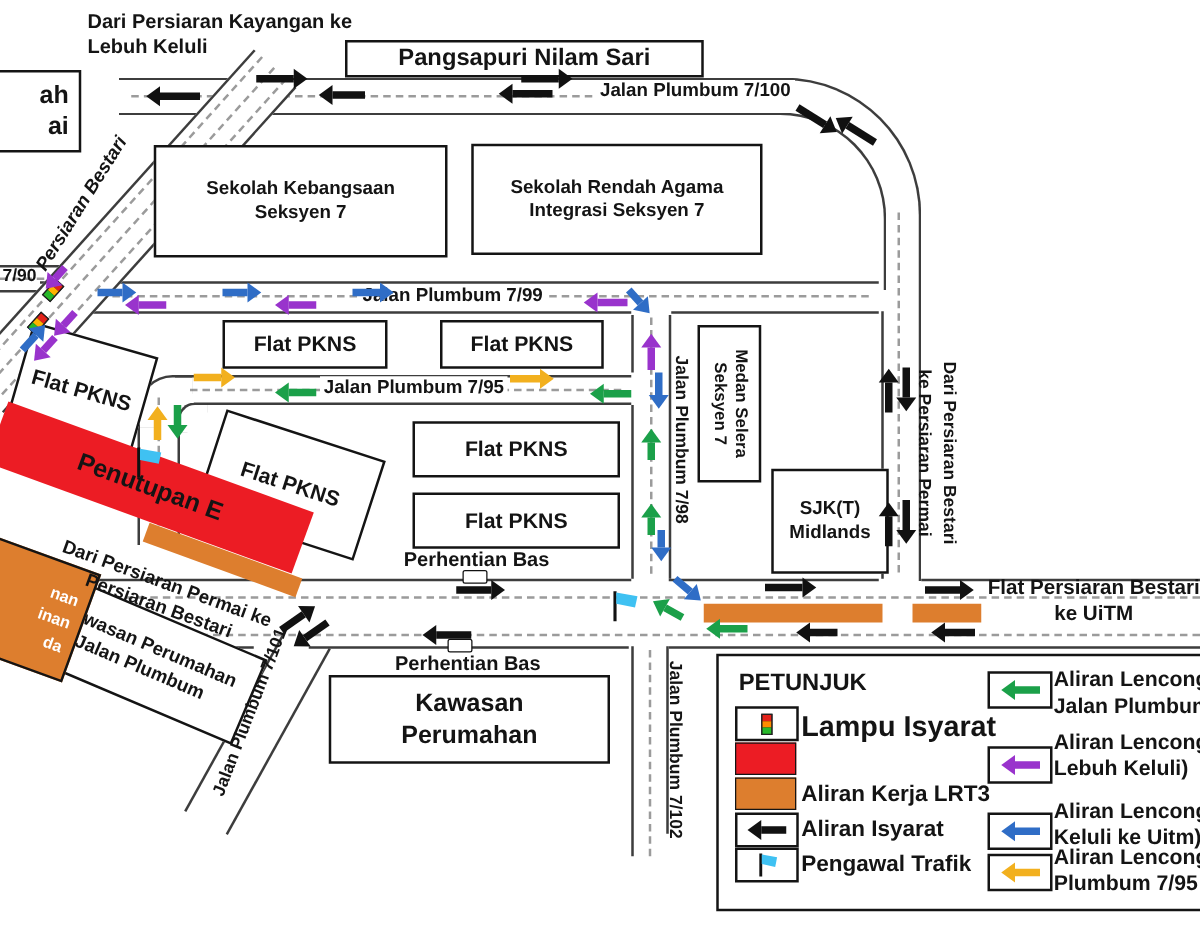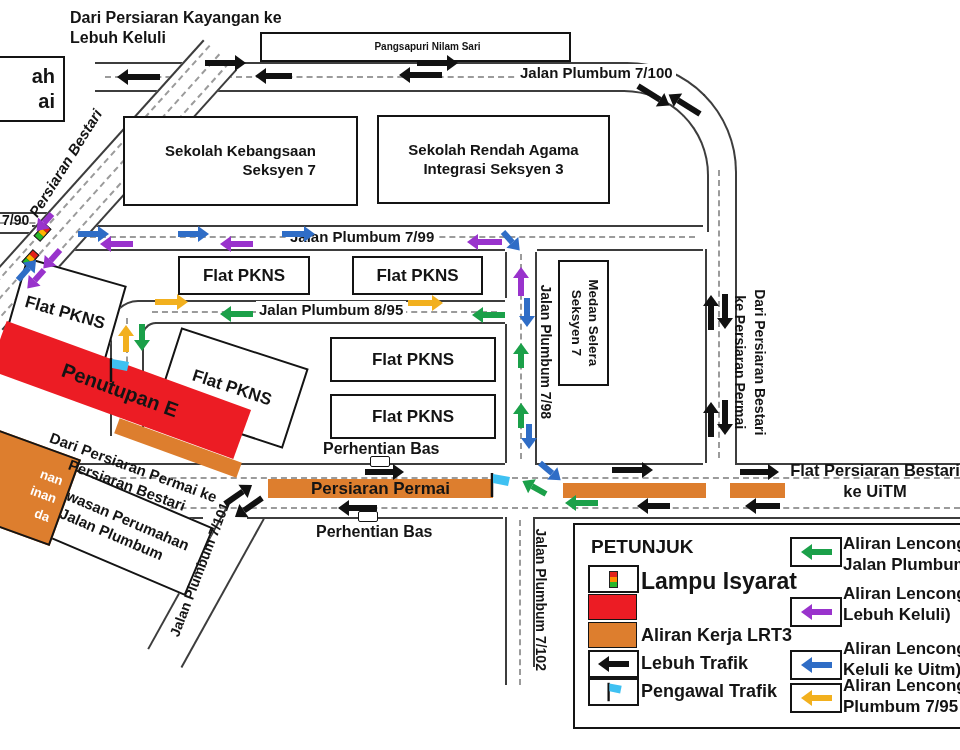--- a/index.html
+++ b/index.html
@@ -82,57 +82,59 @@
 
   <div style="position:absolute;left:80px;top:10px;width:42px;height:350px;background:#fff;
               border-left:2.5px solid var(--road);border-right:2.5px solid var(--road);transform:rotate(42deg);">
     <div class="dv" style="left:6px;top:0;height:350px;"></div>
     <div class="dv" style="left:19px;top:0;height:350px;"></div>
     <div class="dv" style="left:32px;top:0;height:350px;"></div>
   </div>
 
   <div class="box" style="left:-60px;top:56px;width:113px;height:62px;justify-content:flex-end;padding-right:8px;font-size:20px;text-align:right;">ah
 ai</div>
-  <div class="box" style="left:260px;top:32px;width:283px;height:26px;font-size:10px;padding-left:24px;">Pangsapuri Nilam Sari</div>
-  <div class="box" style="left:123px;top:116px;width:231px;height:86px;font-size:15px;text-align:right;">Sekolah Kebangsaan
+  <div class="box" style="left:276px;top:32px;width:283px;height:26px;font-size:19px;">Pangsapuri Nilam Sari</div>
+  <div class="box" style="left:123px;top:116px;width:231px;height:86px;font-size:15px;">Sekolah Kebangsaan
 Seksyen 7</div>
   <div class="box" style="left:377px;top:115px;width:229px;height:85px;font-size:15px;">Sekolah Rendah Agama
-Integrasi Seksyen 3</div>
+Integrasi Seksyen 7</div>
   <div class="box" style="left:178px;top:256px;width:128px;height:35px;font-size:17px;">Flat PKNS</div>
   <div class="box" style="left:352px;top:256px;width:127px;height:35px;font-size:17px;">Flat PKNS</div>
   <div class="box" style="left:13px;top:270px;width:100px;height:82px;font-size:17px;transform:rotate(16deg);">Flat PKNS</div>
   <div class="box" style="left:165px;top:346px;width:130px;height:80px;font-size:17px;transform:rotate(18deg);">Flat PKNS</div>
   <div class="box" style="left:330px;top:337px;width:162px;height:41px;font-size:17px;">Flat PKNS</div>
   <div class="box" style="left:330px;top:394px;width:162px;height:41px;font-size:17px;">Flat PKNS</div>
   <div class="box" style="left:558px;top:260px;width:47px;height:122px;">
     <div class="lbl" style="width:122px;text-align:center;font-size:13.5px;transform:rotate(90deg);">Medan Selera
 Seksyen 7</div>
   </div>
+  <div class="box" style="left:617px;top:375px;width:90px;height:80px;font-size:15px;">SJK(T)
+Midlands</div>
   <div class="box" style="left:23px;top:489px;width:180px;height:70px;font-size:15px;transform:rotate(23deg);">Kawasan Perumahan
 Jalan Plumbum</div>
+  <div class="box" style="left:263px;top:540px;width:221px;height:67px;font-size:20px;">Kawasan
+Perumahan</div>
   <div class="box" style="left:-53px;top:436px;width:110px;height:88px;background:var(--orange);color:#fff;border-width:2px;
               justify-content:flex-end;padding-right:8px;font-size:13px;text-align:right;line-height:1.5;transform:rotate(20deg);">nan
 inan
 da</div>
 
   <div style="position:absolute;left:-10px;top:364px;width:260px;height:52px;background:var(--red);transform:rotate(20deg);
               display:flex;align-items:center;justify-content:center;font-size:20px;color:#141414;">Penutupan E</div>
   <div class="band" style="left:113px;top:440px;width:130px;height:16px;transform:rotate(20deg);"></div>
-  <div class="band" style="left:268px;top:479px;width:225px;height:19px;display:flex;align-items:center;justify-content:center;
-              font-size:17px;color:#141414;">Persiaran Permai</div>
   <div class="band" style="left:563px;top:483px;width:143px;height:15px;"></div>
   <div class="band" style="left:730px;top:483px;width:55px;height:15px;"></div>
 
   <div class="lbl" style="left:70px;top:8px;font-size:16px;">Dari Persiaran Kayangan ke
 Lebuh Keluli</div>
-  <div class="lbl bg" style="left:477px;top:64px;font-size:15px;margin-left:40px;">Jalan Plumbum 7/100</div>
+  <div class="lbl bg" style="left:477px;top:64px;font-size:15px;">Jalan Plumbum 7/100</div>
   <div class="lbl" style="left:2px;top:212px;font-size:14px;">7/90</div>
   <div class="lbl" style="left:-24px;top:154px;width:180px;text-align:center;font-size:15px;font-style:italic;transform:rotate(-58deg);">Persiaran Bestari</div>
   <div class="lbl bg" style="left:287px;top:228px;font-size:15px;">Jalan Plumbum 7/99</div>
-  <div class="lbl bg" style="left:256px;top:301px;font-size:15px;">Jalan Plumbum 8/95</div>
+  <div class="lbl bg" style="left:256px;top:301px;font-size:15px;">Jalan Plumbum 7/95</div>
   <div class="lbl" style="left:445px;top:343px;width:200px;text-align:center;font-size:14px;transform:rotate(90deg);">Jalan Plumbum 7/98</div>
   <div class="lbl" style="left:640px;top:342px;width:220px;text-align:center;font-size:14px;line-height:1.45;transform:rotate(90deg);">Dari Persiaran Bestari
 ke Persiaran Permai</div>
   <div class="lbl" style="left:20px;top:458px;width:220px;text-align:center;font-size:15px;transform:rotate(20deg);">Dari Persiaran Permai ke
 Persiaran Bestari</div>
   <div class="lbl" style="left:323px;top:439px;font-size:16px;">Perhentian Bas</div>
   <div class="lbl" style="left:316px;top:522px;font-size:16px;">Perhentian Bas</div>
   <div class="lbl" style="left:100px;top:561px;width:200px;text-align:center;font-size:14px;transform:rotate(-69deg);">Jalan Plumbum 7/101</div>
   <div class="lbl" style="left:440px;top:591px;width:200px;text-align:center;font-size:14px;transform:rotate(90deg);">Jalan Plumbum 7/102</div>
   <div class="lbl" style="left:790px;top:460px;width:170px;text-align:center;font-size:16.5px;">Flat Persiaran Bestari
@@ -227,21 +229,21 @@
     <div class="lbl" style="left:66px;top:42px;font-size:23px;">Lampu Isyarat</div>
 
     <span class="licon" style="left:13px;top:69px;background:var(--red);border-width:1px;"></span>
 
     <span class="licon" style="left:13px;top:97px;background:var(--orange);border-width:1px;"></span>
     <div class="lbl" style="left:66px;top:99px;font-size:18px;">Aliran Kerja LRT3</div>
 
     <span class="licon" style="left:13px;top:125px;">
         <span class="lar" style="color:#111;"></span>
       </span>
-    <div class="lbl" style="left:66px;top:127px;font-size:18px;">Lebuh Trafik</div>
+    <div class="lbl" style="left:66px;top:127px;font-size:18px;">Aliran Isyarat</div>
 
     <span class="licon" style="left:13px;top:153px;">
       <svg width="18" height="20" viewBox="0 0 22 26">
           <line x1="4" y1="1" x2="4" y2="25" stroke="#111" stroke-width="3"></line>
           <path d="M5 2 L21 5 L19 15 L5 12 Z" fill="var(--cyan)"></path>
         </svg>
       </span>
     <div class="lbl" style="left:66px;top:155px;font-size:18px;">Pengawal Trafik</div>
 
     <span class="licon" style="left:215px;top:12px;width:48px;height:26px;">

